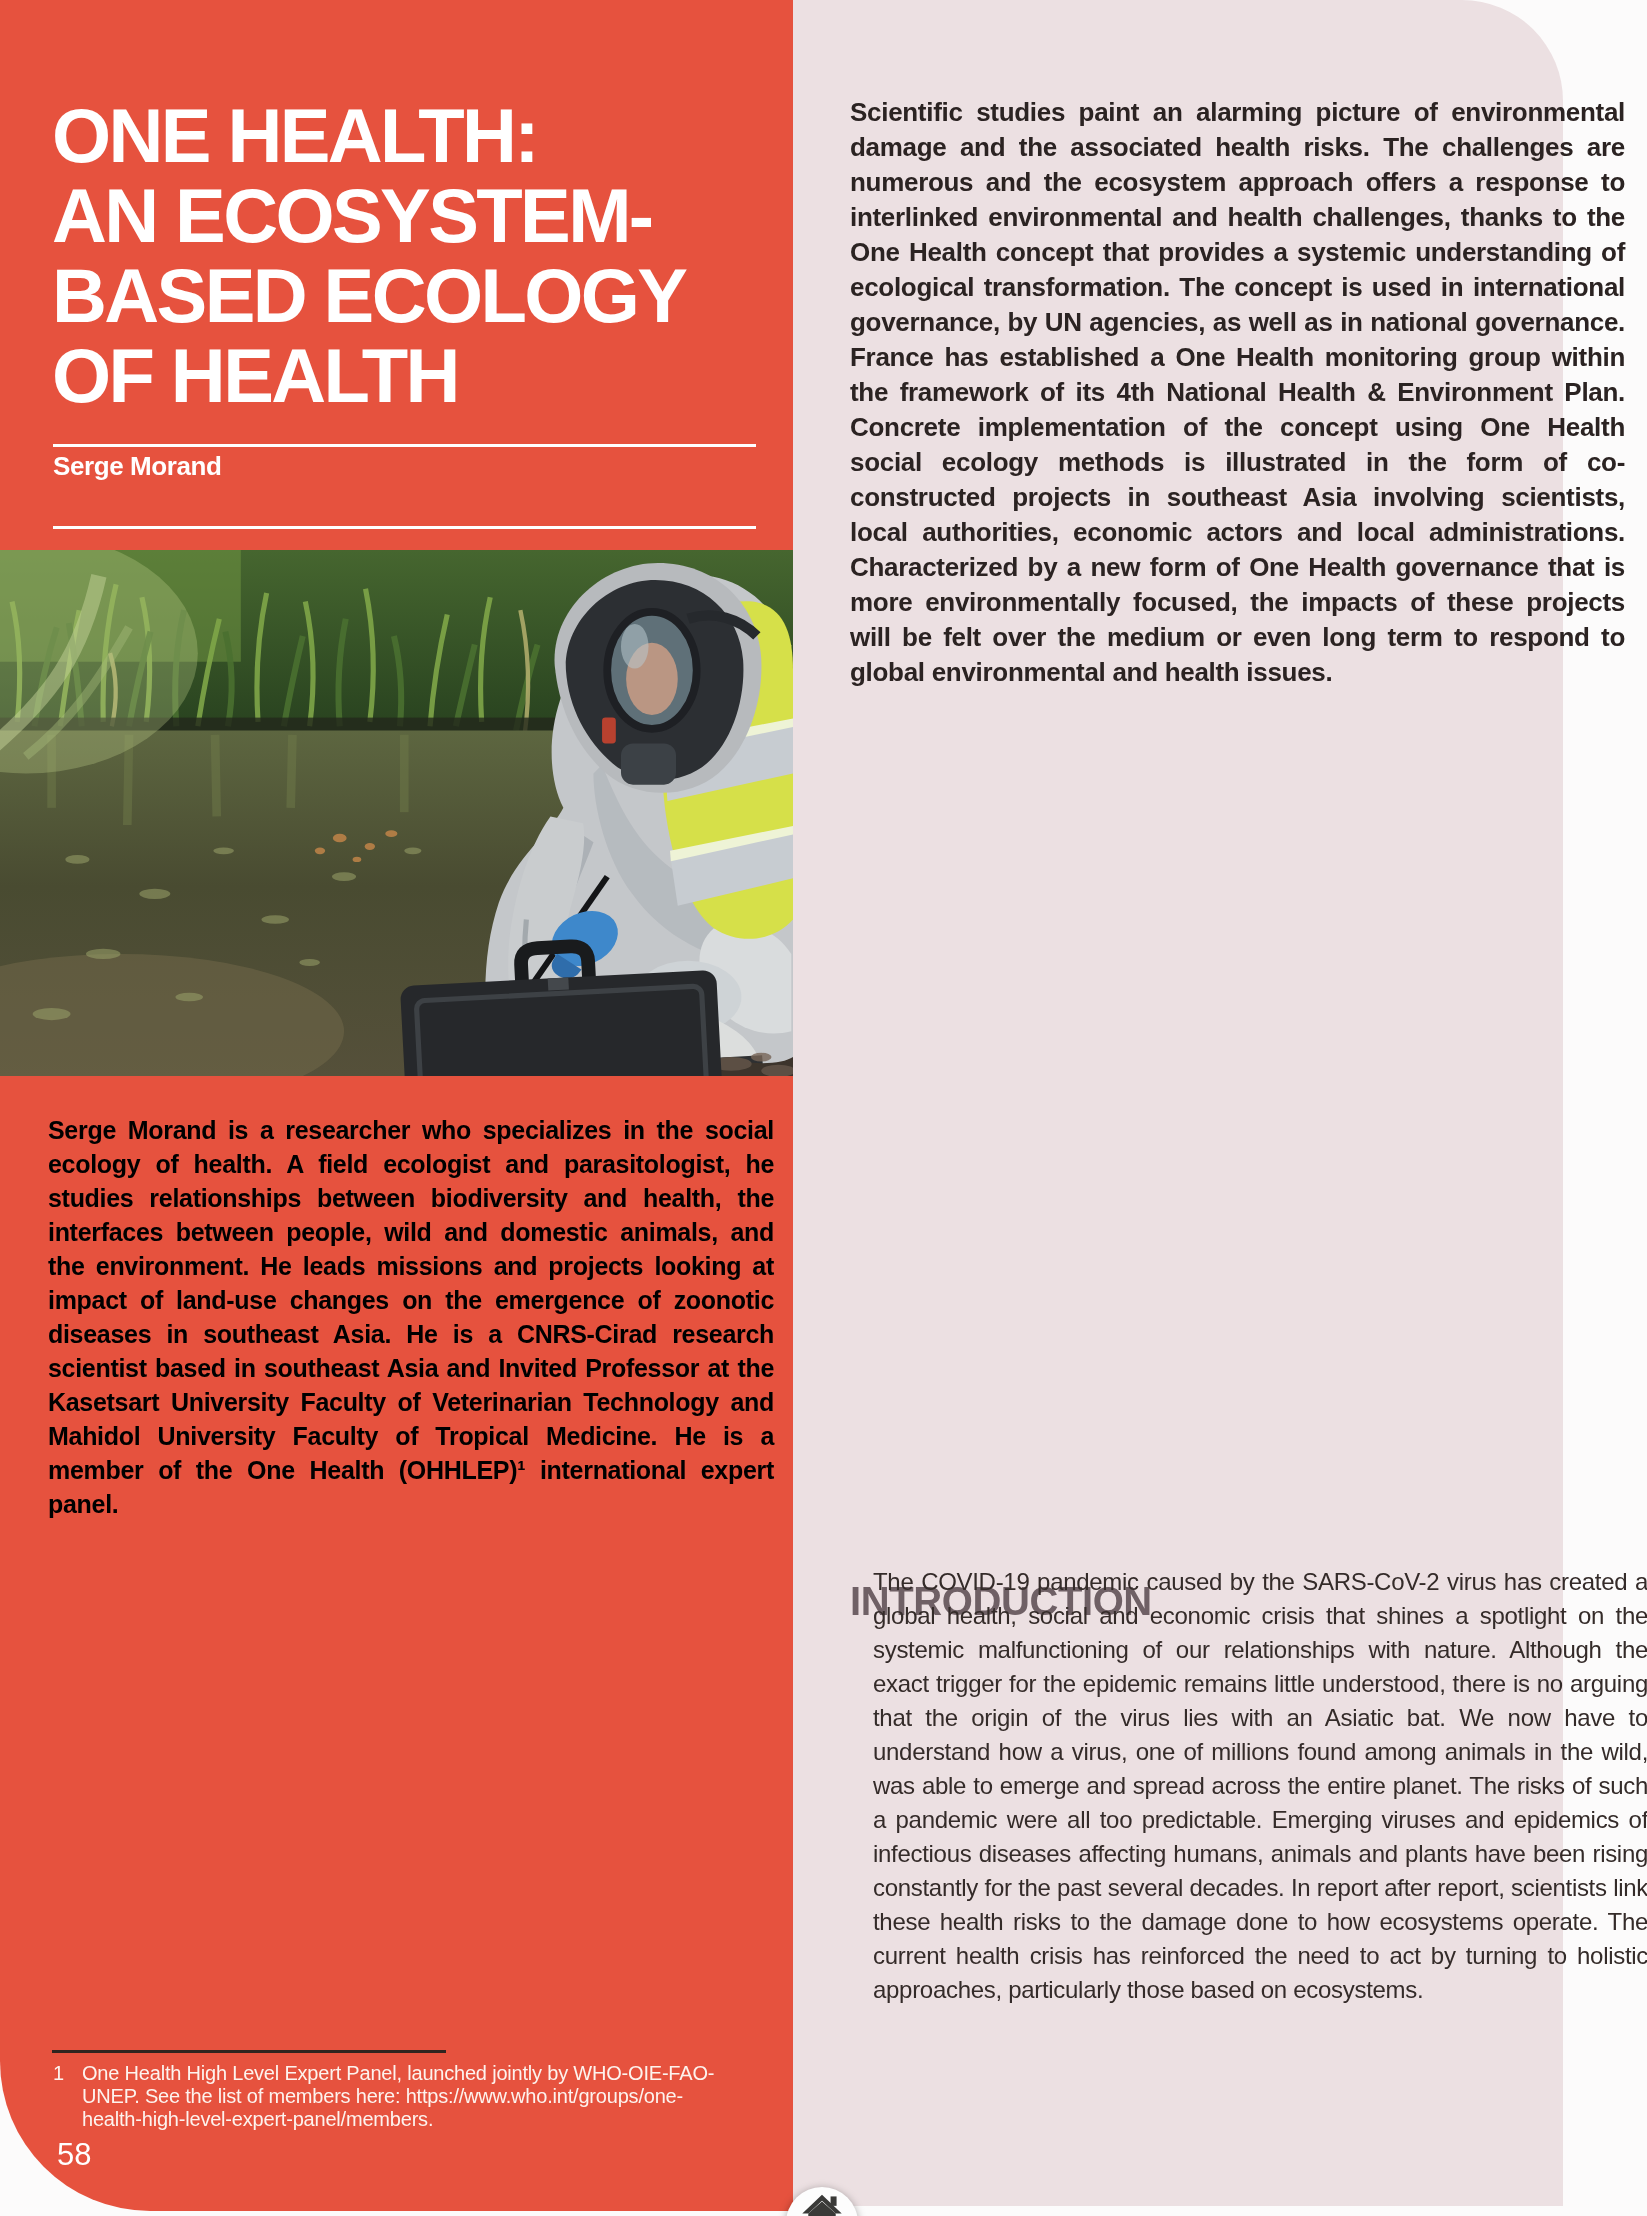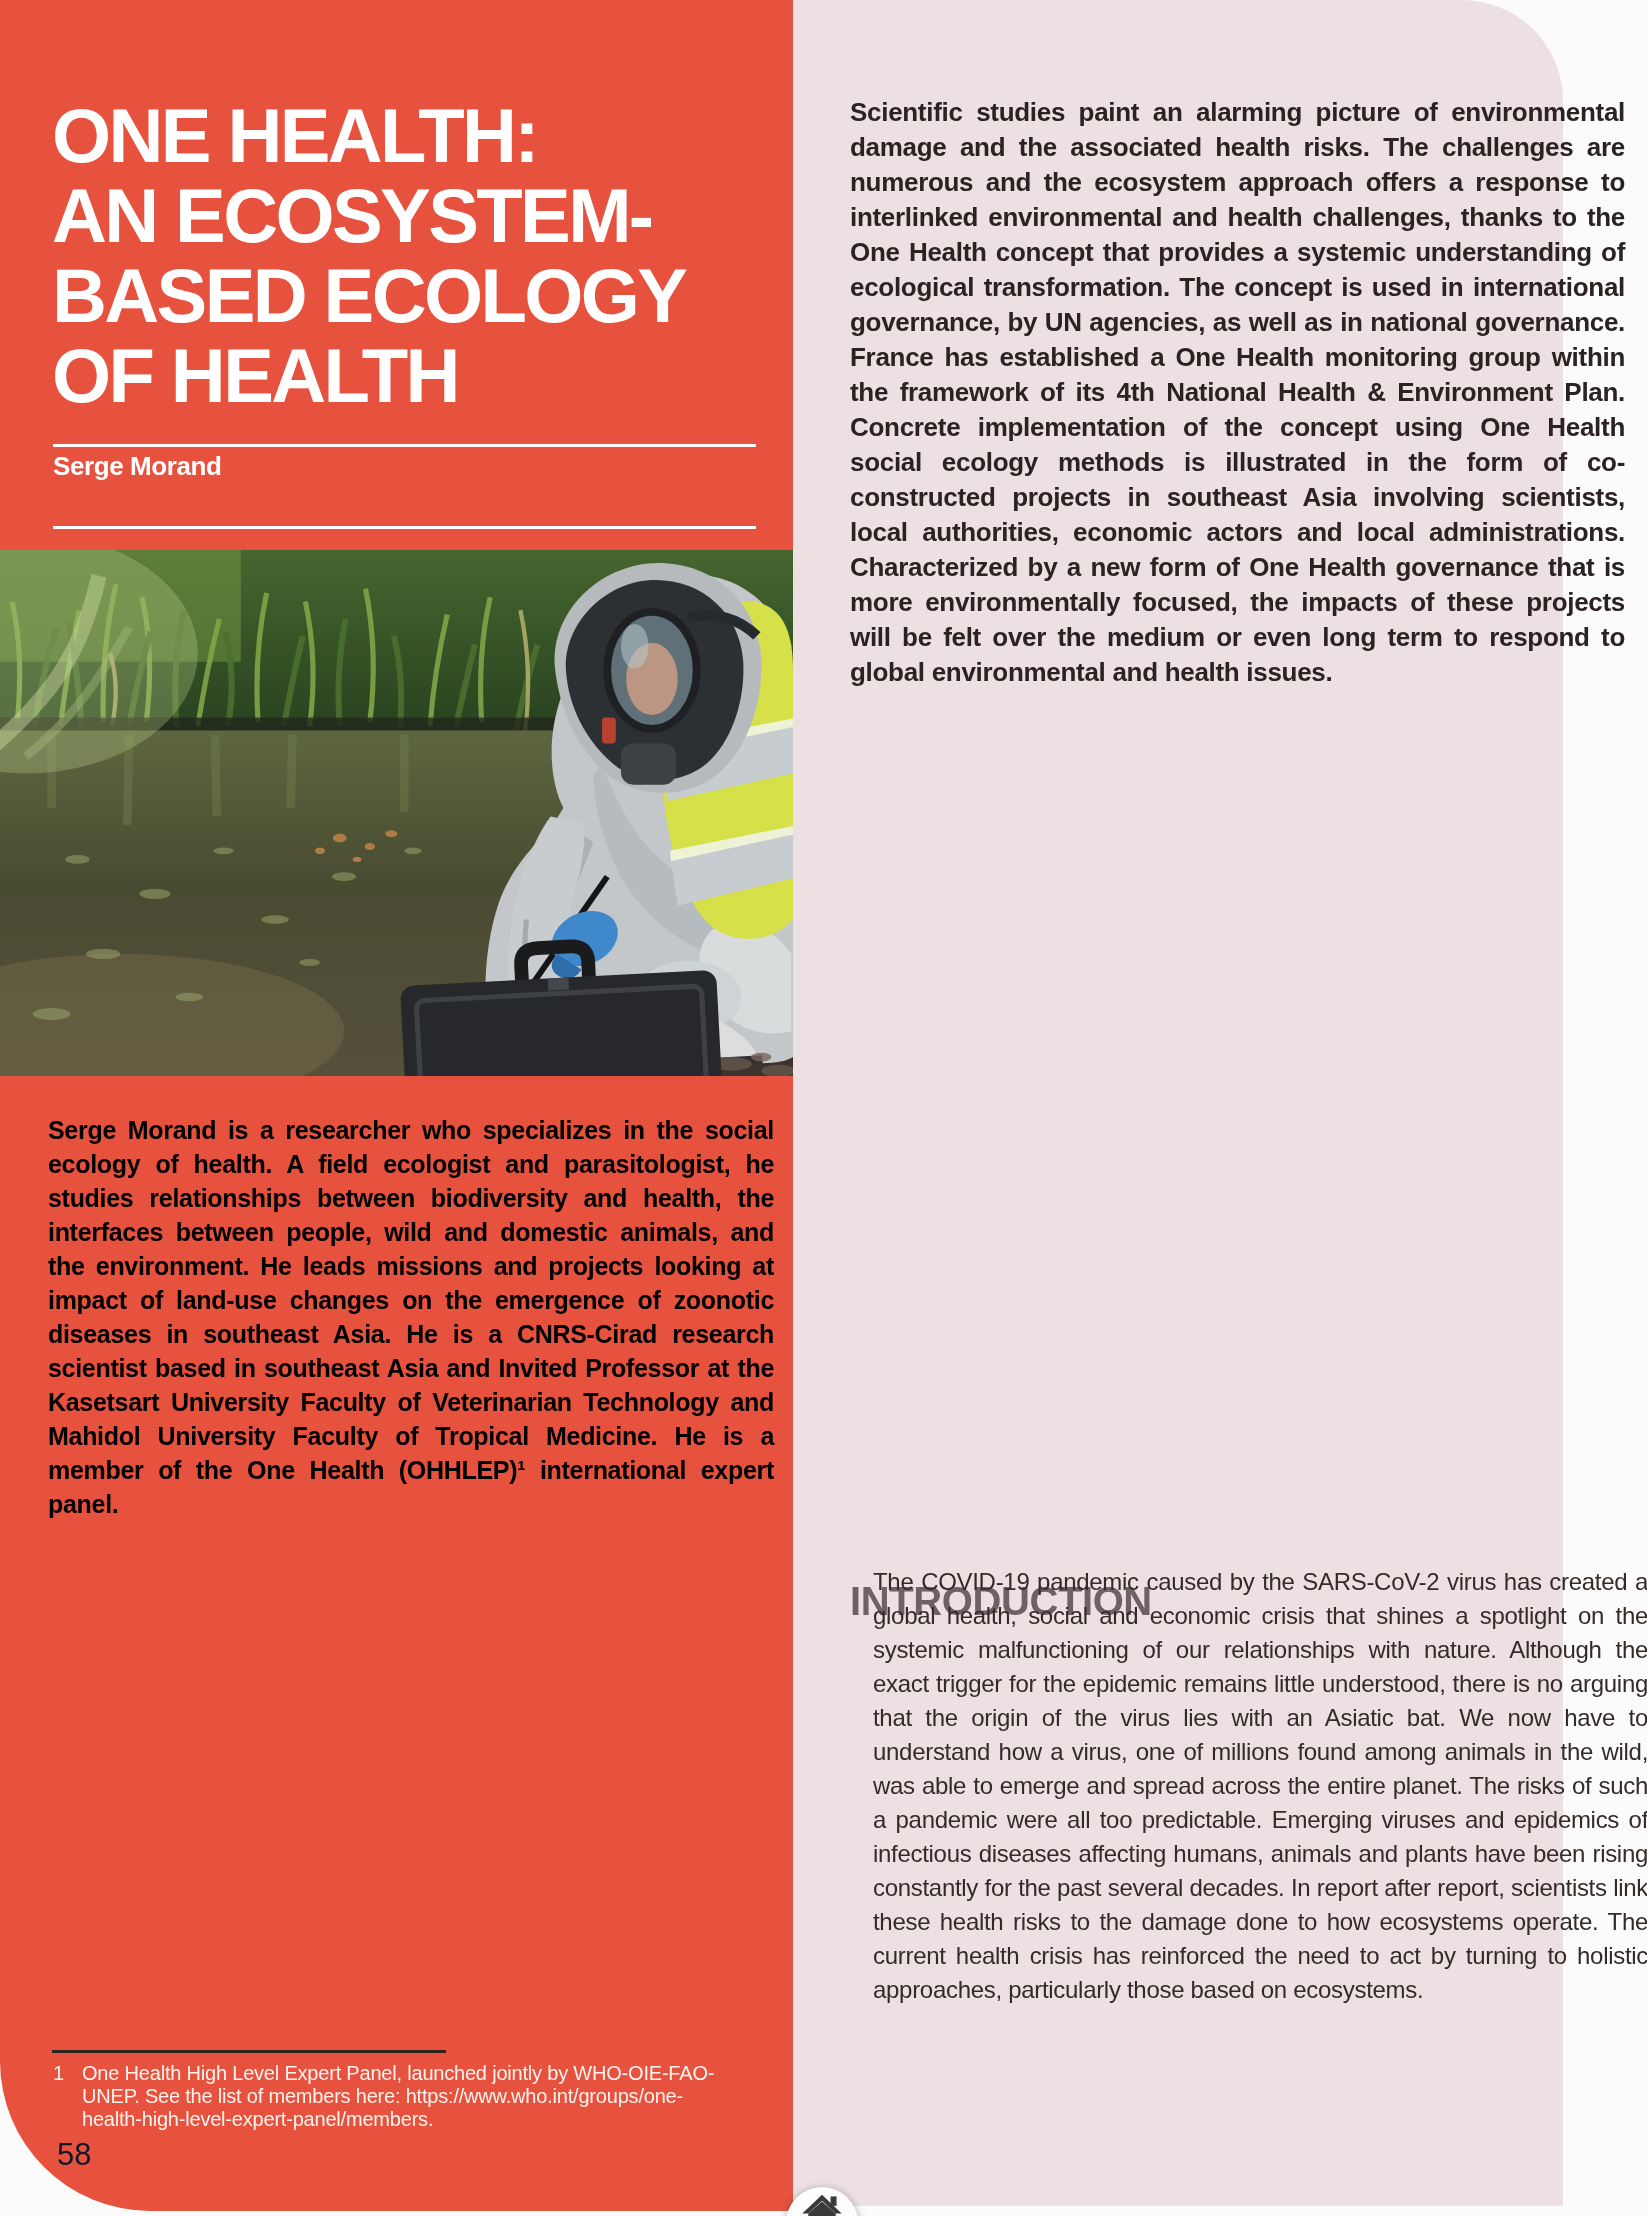--- a/index.html
+++ b/index.html
@@ -33,21 +33,21 @@
   .author-affiliation{position:absolute;left:53px;top:487px;color:var(--cream);
     font-size:22.4px;line-height:1.1;letter-spacing:-0.3px;}
   .photo{position:absolute;left:0;top:550px;width:793px;height:526px;display:block;}
   .bio{position:absolute;left:48px;top:1113px;width:726px;color:#000000;
     font-size:25px;font-weight:bold;line-height:34px;text-align:justify;letter-spacing:-0.3px;}
   .footnote-rule{position:absolute;left:52px;top:2050px;width:394px;height:3.4px;
     background:var(--footnote-rule);}
   .footnote{position:absolute;left:53px;top:2062px;width:688px;padding-left:29px;
     color:#fdf3ee;font-size:20px;line-height:23px;letter-spacing:-0.2px;word-break:break-word;}
   .fn-marker{position:absolute;left:0;top:0;}
-  .page-number{position:absolute;left:57px;top:2137px;color:#0f172a;font-size:31px;}
+  .page-number{position:absolute;left:57px;top:2137px;color:#ffffff;font-size:31px;}
 
   
   .lead{position:absolute;left:57px;top:95px;width:775px;color:var(--ink);
     font-size:26px;font-weight:bold;line-height:35px;text-align:justify;letter-spacing:-0.3px;}
   .section-heading{position:absolute;left:57px;top:1579px;color:var(--heading-gray);
     font-size:40px;font-weight:bold;letter-spacing:-0.4px;}
   .intro{position:absolute;left:57px;top:1565px;width:775px;color:#342b29;
     font-size:24px;line-height:34px;text-align:justify;letter-spacing:-0.3px;margin-left:23px;}
 
   

